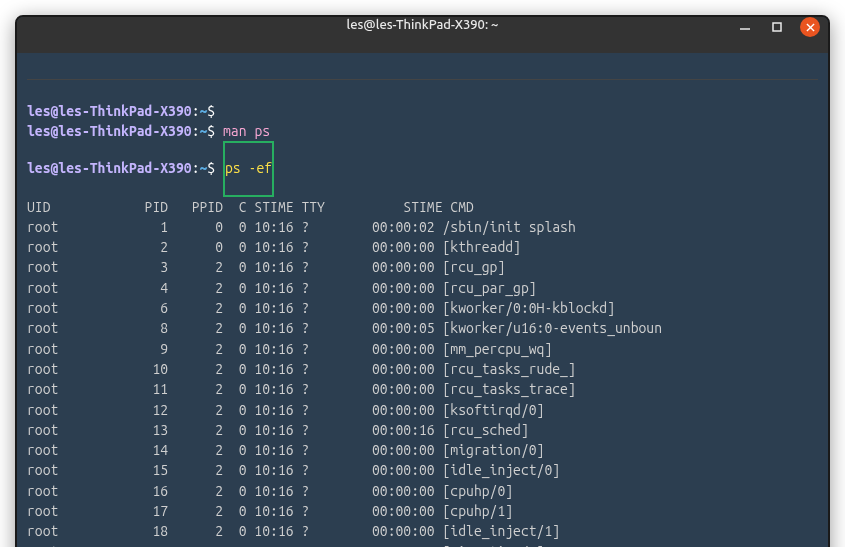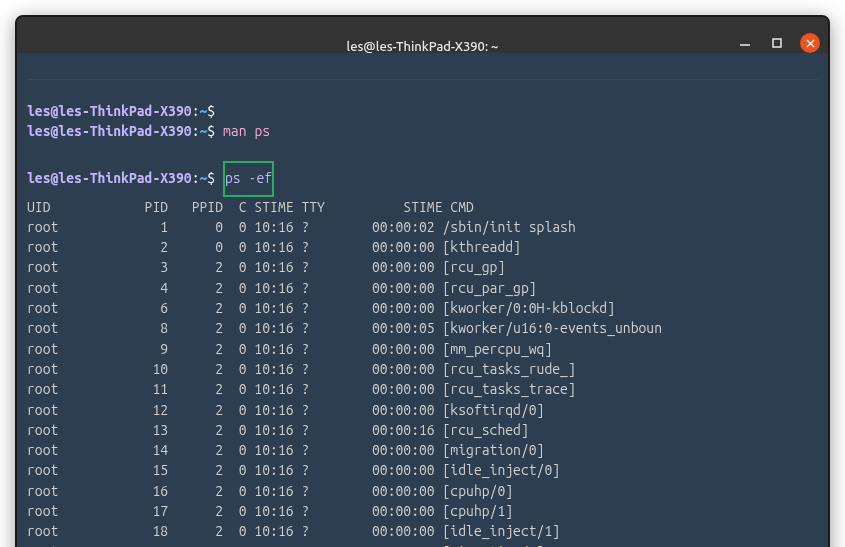--- a/index.html
+++ b/index.html
@@ -19,21 +19,21 @@
       background: #2c3e50;
       border-radius: 8px;
       overflow: hidden;
       box-shadow: 0 4px 20px rgba(0,0,0,0.4);
       border: 2px solid #1a1a1a;
     }
     .titlebar {
       background: #333333;
       height: 36px;
       display: flex;
-      align-items: flex-end;
+      align-items: flex-start;
       justify-content: center;
       position: relative;
       padding: 0 8px;
     }
     .titlebar-title {
       color: #eaeaea;
       font-size: 13px;
       font-family: 'Ubuntu', sans-serif;
       font-weight: 500;
     }
@@ -96,26 +96,25 @@
       color: #5dade2;
       font-weight: bold;
     }
     .prompt-dollar {
       color: #ffffff;
     }
     .cmd {
       color: #f9a8d4;
     }
     .highlighted-cmd {
-      color: #c4b5fd;
+      color: #fde047;
       border: 2px solid #27ae60;
-      padding: 8px 0px;
+      padding: 18px 0px;
       display: inline-block;
       line-height: 1.1;
-      margin-top: 20px;
     }
     .ps-line {
       color: #d0d0d0;
       font-family: inherit;
     }
     .ps-header {
       color: #d0d0d0;
     }
   </style>
 </head>

